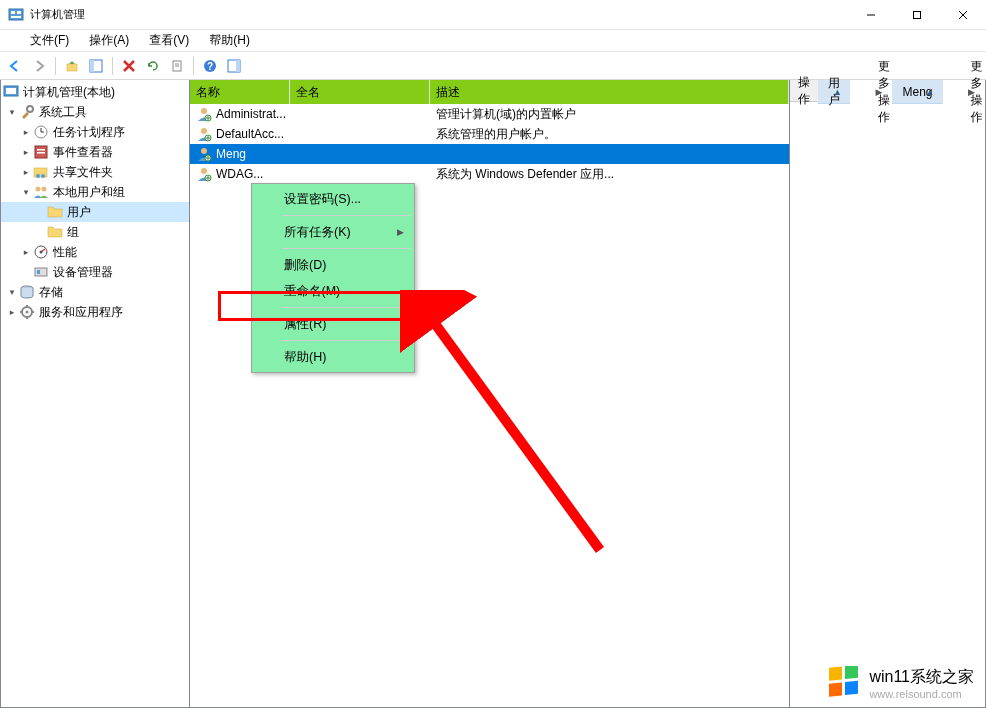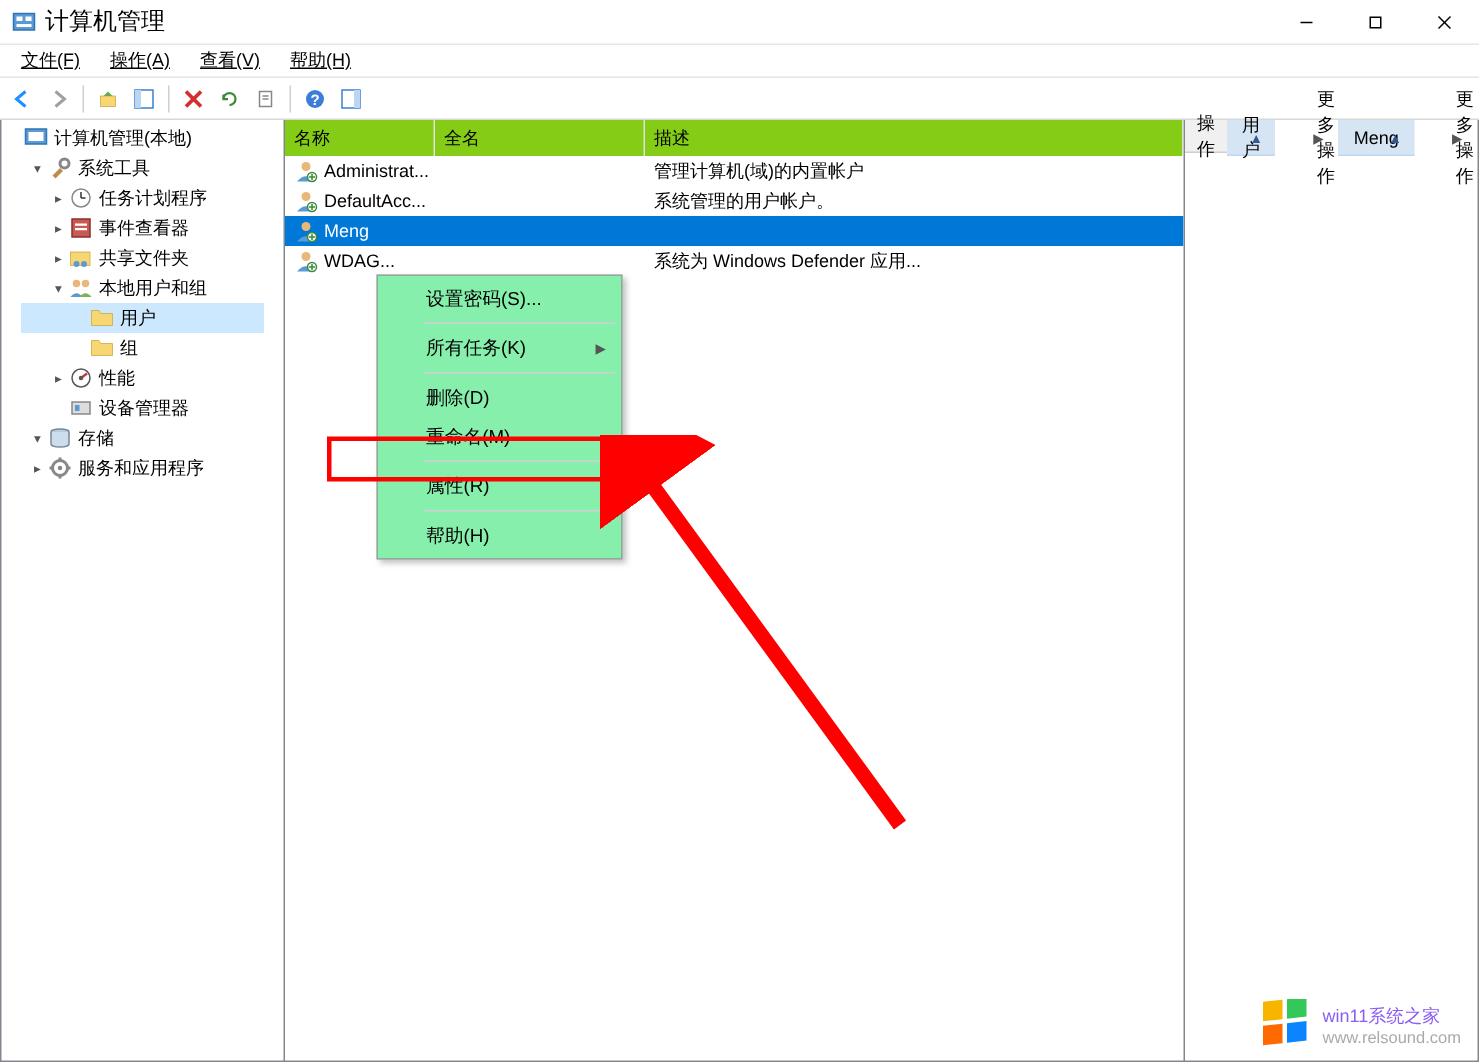--- a/index.html
+++ b/index.html
@@ -1,35 +1,35 @@
 <!DOCTYPE html>
 <html><head>
 <meta charset="utf-8">
 <style>
 * { box-sizing: border-box; margin: 0; padding: 0; font-family: "Microsoft YaHei", "Segoe UI", Tahoma, sans-serif; }
 body { width: 986px; height: 708px; background: #fff; font-size: 12px; color: #000; position: relative; overflow: hidden; }
 
 
 .titlebar { height: 30px; display: flex; align-items: center; border-bottom: 1px solid #e5e5e5; background: #fff; }
 .titlebar .appicon { width: 16px; height: 16px; margin: 0 6px 0 8px; }
-.titlebar .title { flex: 1; font-size: 16px; color: #000; }
+.titlebar .title { flex: 1; font-size: 11px; color: #000; }
 .titlebar .winbtn { width: 46px; height: 30px; display: flex; align-items: center; justify-content: center; color: #000; }
 
 
-.menubar { height: 22px; display: flex; align-items: center; padding: 0 4px; background: #fff; border-bottom: 1px solid #e5e5e5; text-decoration: underline; }
+.menubar { height: 22px; display: flex; align-items: center; padding: 0 20px; background: #fff; border-bottom: 1px solid #e5e5e5; }
 .menubar .mitem { padding: 2px 10px; cursor: default; }
 
 
 .toolbar { height: 28px; display: flex; align-items: center; padding: 0 4px; gap: 2px; background: #fff; border-bottom: 1px solid #d8d8d8; }
 .toolbar .tbtn { width: 22px; height: 22px; display: flex; align-items: center; justify-content: center; border: 1px solid transparent; }
 .toolbar .sep { width: 1px; height: 18px; background: #d0d0d0; margin: 0 3px; }
 
 
 .main { display: flex; height: calc(708px - 30px - 22px - 28px); }
-.pane-left { width: 190px; border: 1px solid #828790; border-top: none; overflow: auto; padding: 2px 13px; }
+.pane-left { width: 190px; border: 1px solid #828790; border-top: none; overflow: auto; padding: 2px 0; }
 .pane-center { flex: 1; border: 1px solid #828790; border-top: none; border-left: none; overflow: hidden; display: flex; flex-direction: column; }
 .pane-right { width: 196px; border: 1px solid #828790; border-top: none; border-left: none; display: flex; flex-direction: row; }
 
 
 .tree { list-style: none; }
 .tree li { white-space: nowrap; }
 .trow { display: flex; align-items: center; height: 20px; padding-right: 4px; cursor: default; }
 .trow.sel { background: #cce8ff; }
 .tind { display: inline-block; }
 .ttwist { width: 14px; display: inline-flex; justify-content: center; color: #555; font-size: 9px; }
@@ -59,21 +59,21 @@
 
 
 .redbox { position: absolute; border: 3px solid #ff0000; pointer-events: none; z-index: 600; }
 
 
 .redarrow { position: absolute; z-index: 550; pointer-events: none; }
 
 
 .watermark { position: absolute; right: 12px; bottom: 8px; display: flex; align-items: center; gap: 8px; z-index: 700; }
 .watermark .wmtxt { text-align: left; }
-.watermark .wmline1 { font-size: 12px; color: #8b5cf6; font-weight: 500; }
+.watermark .wmline1 { font-size: 16px; color: #000000; font-weight: 500; }
 .watermark .wmline2 { font-size: 11px; color: #aaa; }
 
 
 .folder-svg { fill: #f7d774; stroke: #c9a53a; stroke-width: 0.5; }
 </style>
 </head>
 <body>
 
 <div class="titlebar">
   <svg class="appicon" viewBox="0 0 16 16">

